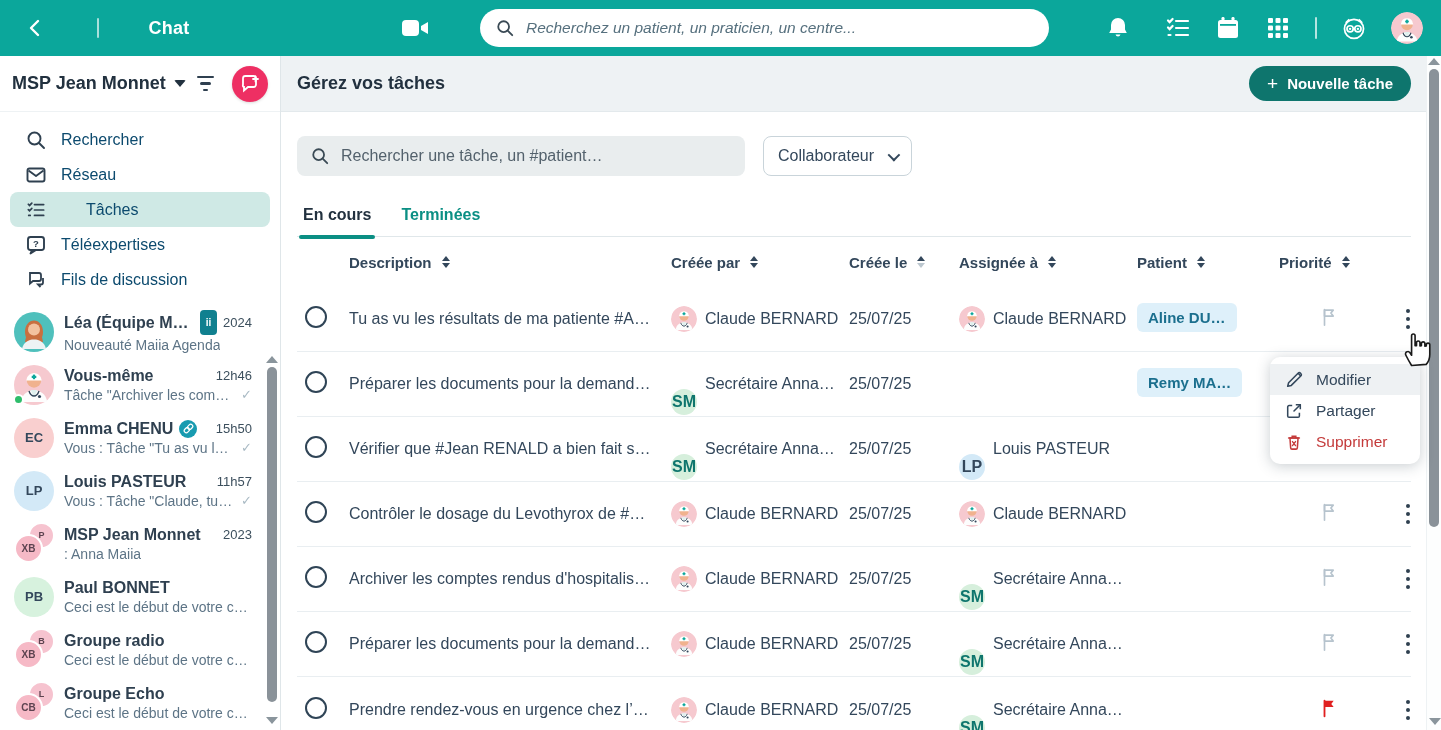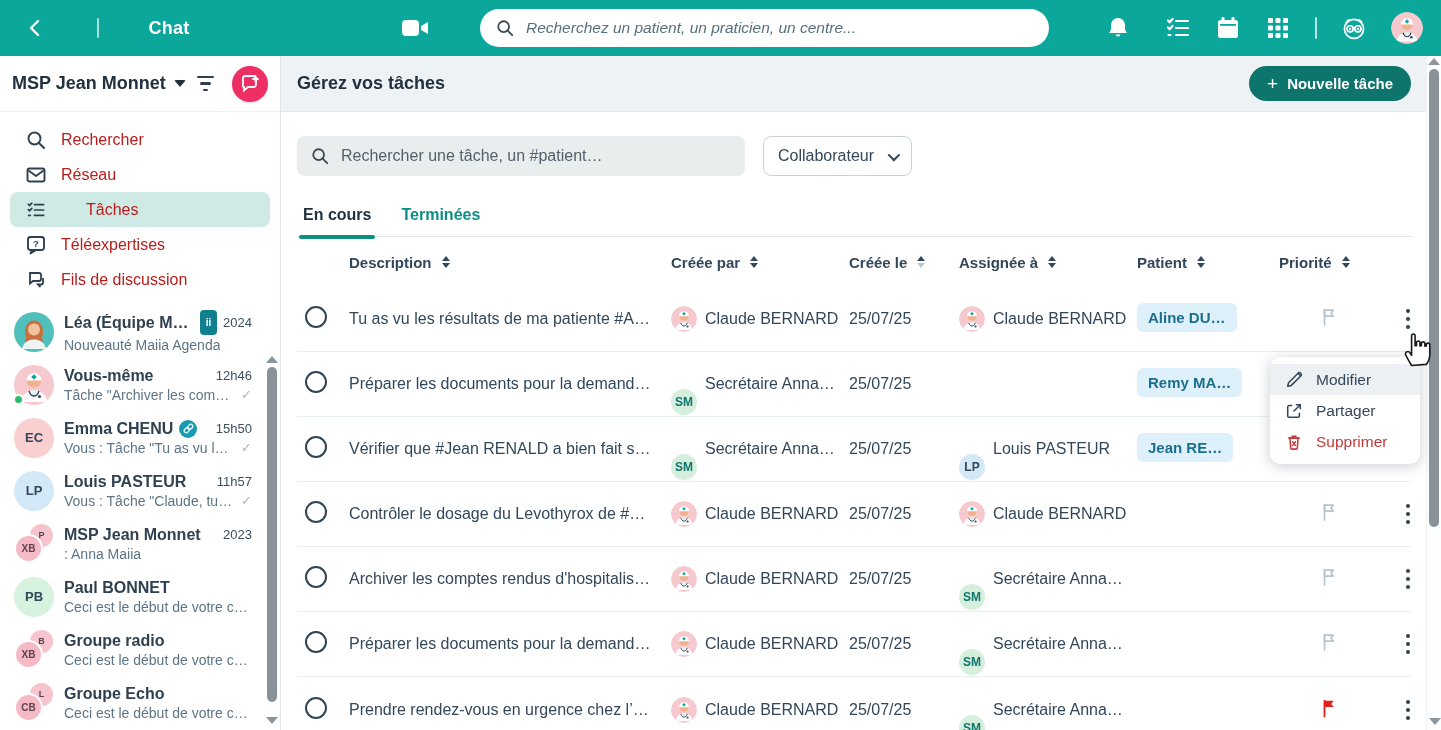--- a/index.html
+++ b/index.html
@@ -31,21 +31,21 @@
   .sb-head{height:56px;display:flex;align-items:center;padding:0 12px 0 12px;border-bottom:1px solid #eef2f4;}
   .sb-org{font-size:18px;font-weight:700;color:#22313f;display:flex;align-items:center;gap:8px;cursor:pointer;}
   .sb-org .chev{width:0;height:0;border-left:6px solid transparent;border-right:6px solid transparent;border-top:7px solid #22313f;border-radius:2px;}
   .sb-head-sp{flex:1;}
   .sb-filter{width:26px;height:26px;display:flex;flex-direction:column;align-items:center;justify-content:center;gap:4px;cursor:pointer;margin-right:14px;}
   .sb-filter i{display:block;background:#2f4050;height:2.4px;border-radius:2px;}
   .sb-filter i:nth-child(1){width:17px;}.sb-filter i:nth-child(2){width:11px;}.sb-filter i:nth-child(3){width:5px;}
   .sb-fab{width:36px;height:36px;border-radius:50%;background:#ee2f63;display:flex;align-items:center;justify-content:center;cursor:pointer;box-shadow:0 1px 3px rgba(0,0,0,.15);}
 
   .sb-nav{padding:10px 10px 4px 10px;}
-  .nav-item{height:35px;display:flex;align-items:center;gap:15px;padding:0 12px 0 16px;font-size:16px;color:#b91c1c;cursor:pointer;border-radius:8px;}
+  .nav-item{height:35px;display:flex;align-items:center;gap:15px;padding:0 12px 0 16px;font-size:16px;color:#0c4a6e;cursor:pointer;border-radius:8px;}
   .nav-item svg{flex:0 0 20px;}
   .nav-item.active{background:#cfe9e5;font-weight:400;gap:40px;}
 
   .chat-list{flex:1;overflow:hidden;padding-top:4px;}
   .chat-item{height:53px;display:flex;align-items:center;gap:10px;padding:0 28px 0 14px;cursor:pointer;}
   .c-av{position:relative;flex:0 0 40px;width:40px;height:40px;}
   .c-av .circle{width:40px;height:40px;border-radius:50%;display:flex;align-items:center;justify-content:center;font-size:13px;font-weight:700;color:#33475b;}
   .c-av .dot{position:absolute;left:-1px;bottom:0;width:11px;height:11px;border-radius:50%;background:#2ebd6b;border:2px solid #fff;}
   .c-av.group .back{position:absolute;top:-2px;right:-1px;width:27px;height:27px;border-radius:50%;background:#f6c3cf;border:2px solid #fff;
       display:flex;align-items:center;justify-content:center;font-size:9px;font-weight:700;color:#5d4350;}
@@ -99,21 +99,21 @@
   .sort{display:flex;flex-direction:column;gap:2px;}
   .sort .up{width:0;height:0;border-left:4.5px solid transparent;border-right:4.5px solid transparent;border-bottom:5.5px solid #33475b;}
   .sort .dn{width:0;height:0;border-left:4.5px solid transparent;border-right:4.5px solid transparent;border-top:5.5px solid #33475b;}
   .sort.asc .dn{border-top-color:#bcc7cf;}
   .trow{height:65px;border-bottom:1px solid #e9eef1;font-size:16px;color:#33475b;cursor:pointer;background:#fff;}
   .cb{width:22px;height:22px;border:2px solid #2f4456;border-radius:50%;margin-left:8px;cursor:pointer;background:#fff;}
   .desc{white-space:nowrap;overflow:hidden;text-overflow:ellipsis;padding-right:18px;}
   .pcell{display:flex;align-items:center;gap:8px;min-width:0;padding-right:10px;}
   .pcell .nm{white-space:nowrap;overflow:hidden;text-overflow:ellipsis;}
   .av26{flex:0 0 26px;width:26px;height:26px;border-radius:50%;overflow:hidden;}
-  .av-init{flex:0 0 26px;width:26px;height:26px;border-radius:50%;display:flex;align-items:center;justify-content:center;font-size:12px;font-weight:700;margin-top:36px;}
+  .av-init{flex:0 0 26px;width:26px;height:26px;border-radius:50%;display:flex;align-items:center;justify-content:center;font-size:16px;font-weight:700;margin-top:36px;}
   .av-sm{background:#d6efdc;color:#0e756d;}
   .av-lp{background:#d3e9f7;color:#33475b;}
   .pt-badge{display:inline-block;background:#def0fa;color:#1b6f8e;font-weight:700;font-size:15px;border-radius:6px;padding:6px 11px;
       max-width:118px;white-space:nowrap;overflow:hidden;text-overflow:ellipsis;cursor:pointer;}
   .flag{width:22px;height:22px;margin-left:40px;color:#b6c3cd;}
   .flag.red{color:#e02020;}
   .kebab{width:26px;height:34px;display:flex;flex-direction:column;align-items:center;justify-content:center;gap:4px;cursor:pointer;margin-left:22px;}
   .kebab i{width:4px;height:4px;border-radius:50%;background:#2f4050;display:block;}
 
   
@@ -587,21 +587,20 @@
             <div class="desc">Vérifier que #Jean RENALD a bien fait sa co…</div>
             <div class="pcell">
                 <span class="av-init av-sm">SM</span>
                 <span class="nm">Secrétaire Anna …</span>
               </div>
             <div>25/07/25</div>
             <div class="pcell">
                 <span class="av-init av-lp">LP</span>
                 <span class="nm">Louis PASTEUR</span>
               </div>
-            <div><span class="pt-badge">Jean RE…</span></div>
             <div></div>
             <div></div>
           </div>
 
           <div class="tbl-grid trow">
             <div><span class="cb" style="display:inline-block"></span></div>
             <div class="desc">Contrôler le dosage du Levothyrox de #Jac…</div>
             <div class="pcell">
                 <span class="av26"><svg width="26" height="26">
                     <use href="#sym-doctor"></use>

